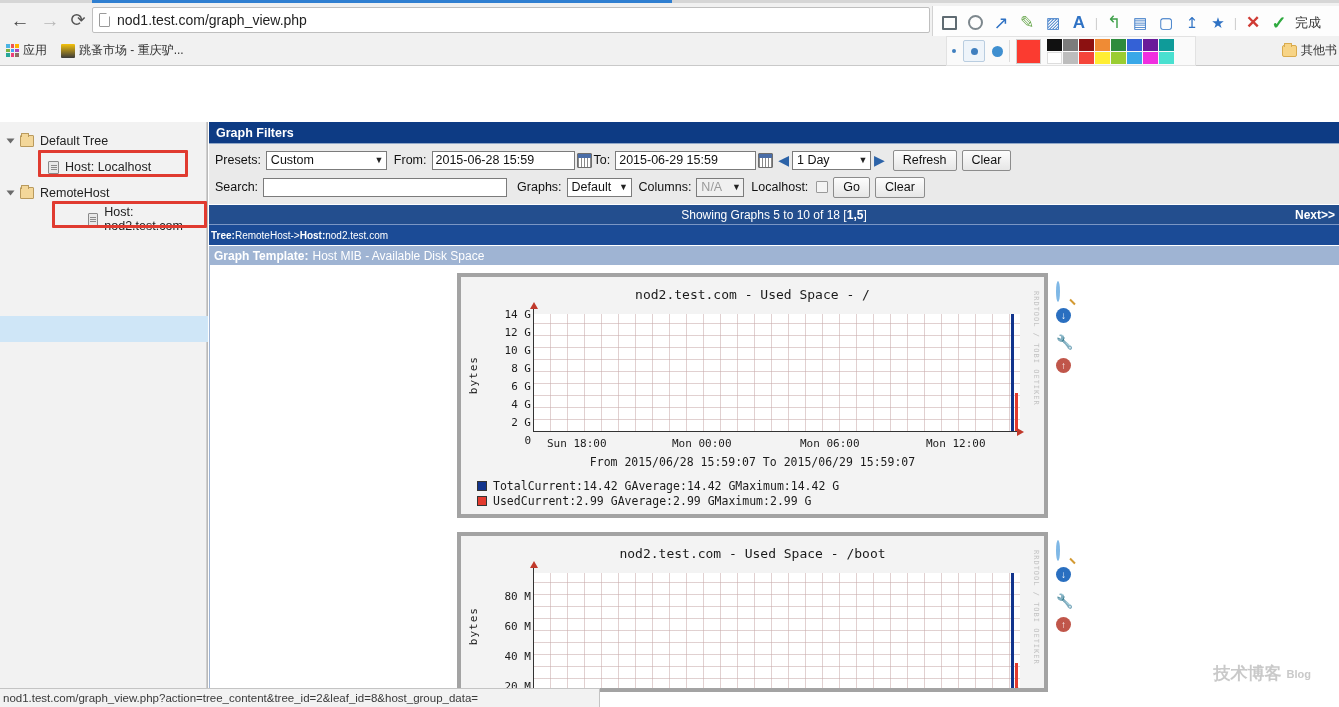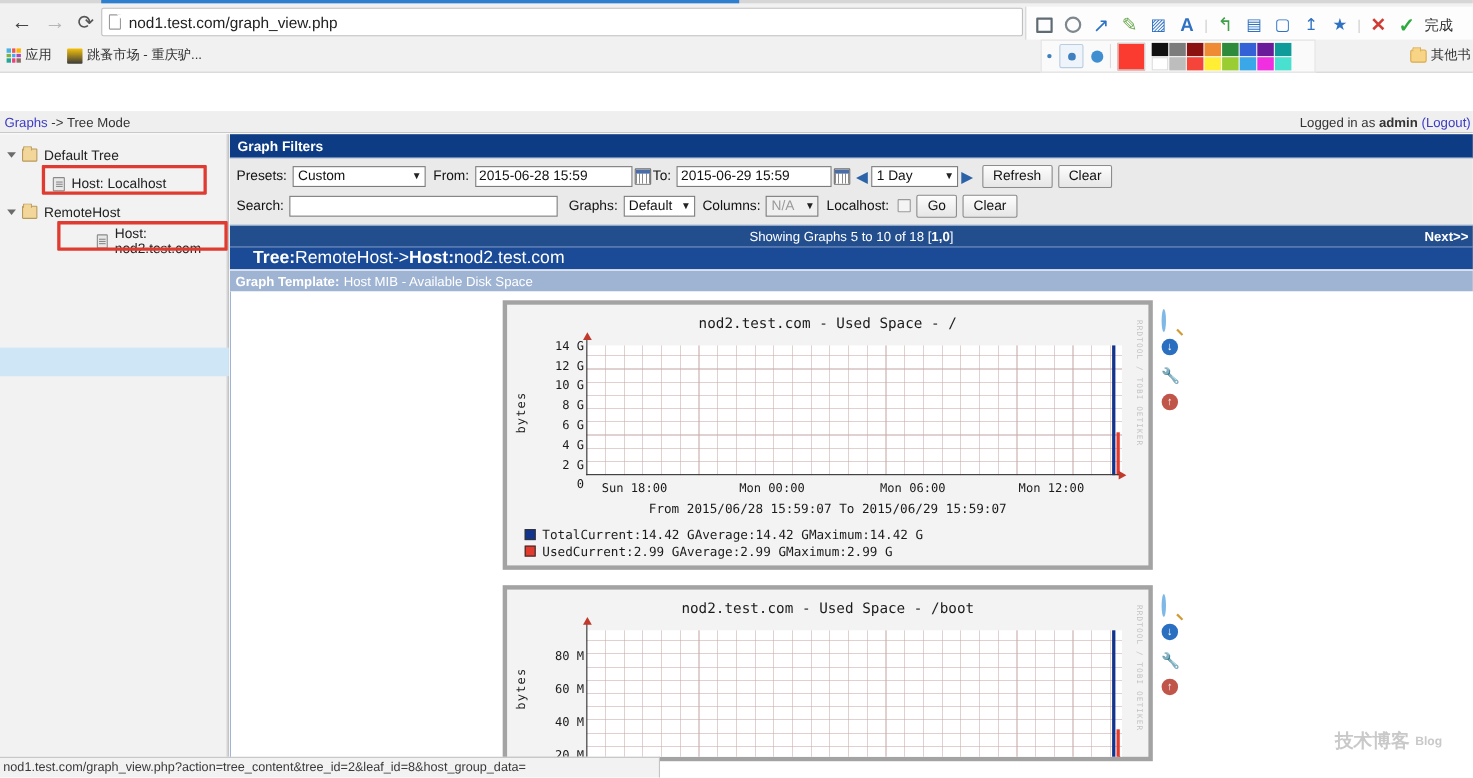--- a/index.html
+++ b/index.html
@@ -234,22 +234,22 @@
   .chk { width:12px;height:12px;border:1px solid #9a9a9a;background:#f4f4f4; margin:0 5px 0 3px; border-radius:1px;}
 
   .showing-bar {
     height:20px; background:#234e8e; color:#fff; font-size:12px;
     display:flex; align-items:center; justify-content:center; position:relative;
     border-top:1px solid #fff;
   }
   .showing-bar .next { position:absolute; right:4px; font-weight:bold; }
   .showing-bar b { font-weight:bold; }
   .tree-bar {
-    height:21px; background:#1b4b96; color:#fff; font-size:16px;
-    display:flex; align-items:center; padding-left:21px;
+    height:21px; background:#1b4b96; color:#fff; font-size:10px;
+    display:flex; align-items:center; padding-left:2px;
     border-top:1px solid #7b96c4;
   }
   .tree-bar b{font-weight:bold;}
   .tmpl-bar {
     height:20px; background:#9fb4d3; color:#fff; font-size:12px;
     display:flex; align-items:center; padding-left:5px;
     border-top:1px solid #fff;
   }
   .tmpl-bar b{font-weight:bold; color:#fff; margin-right:4px;}
 
@@ -416,24 +416,20 @@
         <i style="background:#f5453a"></i>
         <i style="background:#ffee33"></i>
         <i style="background:#9acd32"></i>
         <i style="background:#3aa8e8"></i>
         <i style="background:#f02fe0"></i>
         <i style="background:#49e0d0"></i>
     </span>
   </div>
 
 
-  <div class="crumb-row">
-    <div class="crumb"><a href="#">Graphs</a><span> -&gt; Tree Mode</span></div>
-    <div class="login-info"><span>Logged in as </span><b>admin</b> <a href="#">(Logout)</a></div>
-  </div>
 
   <div class="tree-panel">
     <div class="tree-scroll-line"></div>
 
     <div class="sel-row" style="top:194px;"></div>
 
     <div class="tnode" style="left:8px; top:6px;">
       <span class="tarrow"></span>
       <span class="folder2"></span>
       <span>Default Tree</span>
@@ -515,21 +511,21 @@
         </span>
         <span class="flabel" style="margin-left:7px;">Localhost:</span>
         <span class="chk"></span>
         <span class="btn" style="margin-left:0;">Go</span>
         <span class="btn">Clear</span>
       </div>
     </div>
 
     <div class="showing-bar">
       <span>Showing Graphs 5 to 10 of 18 [</span>
-        <b>1,0</b>
+        <b>1,5</b>
         <span>]</span>
       <span class="next">Next&gt;&gt;</span>
     </div>
 
     <div class="tree-bar">
       <b>Tree:</b>
         <span>RemoteHost-&gt; </span>
         <b>Host:</b>
         <span>nod2.test.com</span>
     </div>

